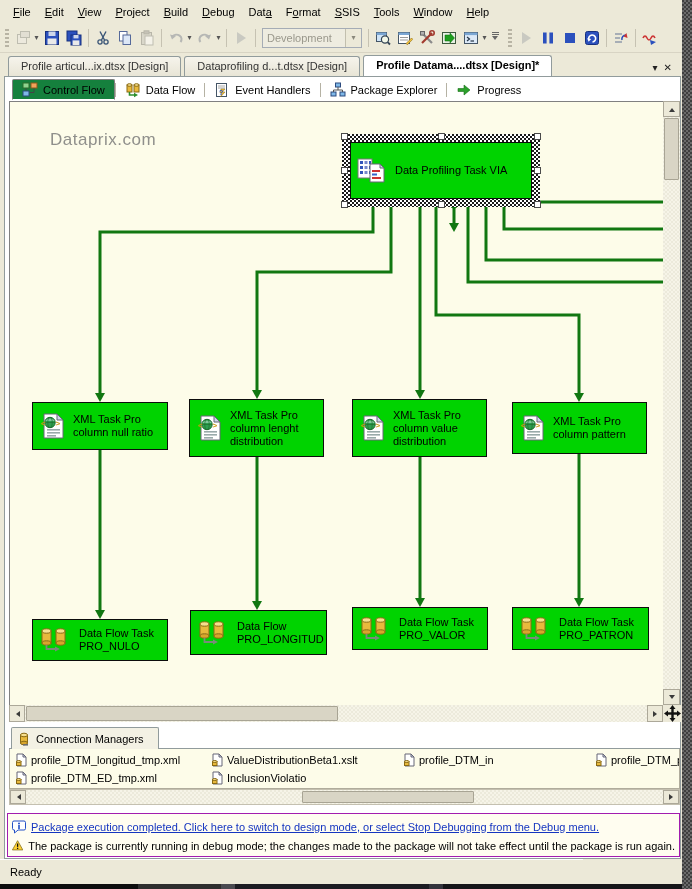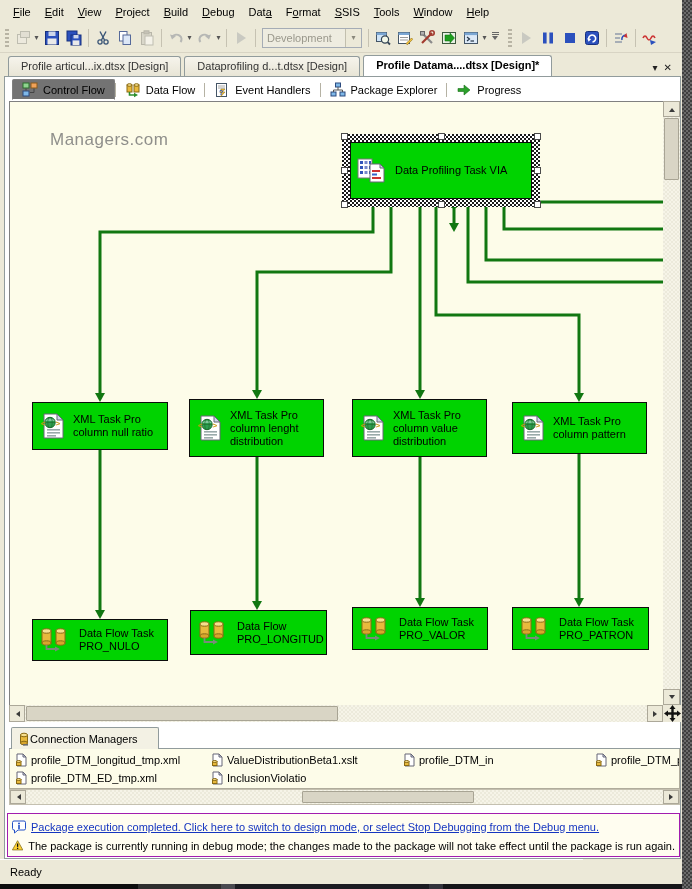--- a/index.html
+++ b/index.html
@@ -35,21 +35,21 @@
   .doc-tab.active { background:#fff; font-weight:bold; color:#000; height:21px; }
   #doctab-ctrls { margin-left:auto; display:flex; align-items:center; gap:6px; padding:0 10px 3px 0; color:#222; }
   #doctab-ctrls span { font-size:10px; cursor:default; }
 
   
   #docwin { left:4px; top:76px; width:677px; height:783px; background:#fff; border:1px solid #919b9c; }
 
   
   #destabs { left:1px; top:1px; width:674px; height:23px; background:#fff; display:flex; align-items:center; padding-left:6px; }
   .des-tab { display:flex; align-items:center; gap:5px; height:21px; padding:0 9px; white-space:nowrap; }
-  .des-tab.active { border:1px solid #7f7f7f; border-bottom-color:#fff; border-radius:2px 2px 0 0; background:#737373; }
+  .des-tab.active { border:1px solid #7f7f7f; border-bottom-color:#fff; border-radius:2px 2px 0 0; background:#15803d; }
   .des-sep { width:1px; height:14px; background:#b5b2a4; }
   .des-ico { width:16px; height:16px; display:inline-flex; }
 
   
   #canvas { left:4px; top:24px; width:654px; height:604px; background:#fdfce9; border-left:1px solid #808080; border-top:1px solid #808080; overflow:hidden; }
   #watermark { left:40px; top:28px; font-size:17px; color:#8f8f8b; letter-spacing:.5px; }
   #connsvg { left:0; top:0; }
 
   .task-node { position:absolute; background:#00d300; border:1px solid #0c0c0c; display:flex; align-items:center; padding-left:6px; gap:6px; }
   .task-node .lbl { white-space:pre-line; line-height:13px; color:#000; }
@@ -67,21 +67,21 @@
   .a-lf { border-right:4px solid #3a3a3a; margin-left:-2px; }
   .a-rt { border-left:4px solid #3a3a3a; margin-right:-2px; }
   .sb-thumb { background:#d9d5c5; border:1px solid #a8a494; border-radius:1px; }
 
   #vscroll { left:658px; top:24px; width:17px; height:604px; background:repeating-conic-gradient(#f6f4e8 0 25%,#eceadb 0 50%) 0 0/4px 4px; }
   #hscroll { left:4px; top:628px; width:654px; height:17px; background:repeating-conic-gradient(#f6f4e8 0 25%,#eceadb 0 50%) 0 0/4px 4px; }
   #pancorner { left:658px; top:628px; width:19px; height:17px; background:#ece9d8; display:flex; align-items:center; justify-content:center; }
 
   
   #connmgr { left:4px; top:650px; width:671px; height:80px; }
-  #cm-tab { left:2px; top:0; width:148px; height:22px; background:#f3f1e4; border:1px solid #919b9c; border-bottom:none; border-radius:2px 2px 0 0; display:flex; align-items:center; padding-left:6px; }
+  #cm-tab { left:2px; top:0; width:148px; height:22px; background:#f3f1e4; border:1px solid #919b9c; border-bottom:none; border-radius:2px 2px 0 0; display:flex; align-items:center; gap:6px; padding-left:6px; }
   #cm-line { left:0; top:21px; width:671px; height:1px; background:#919b9c; }
   #cm-list { left:0; top:22px; width:671px; height:40px; background:#fdfce9; border:1px solid #b0ac9c; border-top:none; display:grid; grid-template-columns:196px 192px 192px 1fr; grid-auto-rows:18px; padding:2px 0 0 6px; overflow:hidden; }
   .cm-item { display:flex; align-items:center; gap:4px; white-space:nowrap; overflow:hidden; }
   #cm-scroll { left:0; top:62px; width:671px; height:16px; background:repeating-conic-gradient(#f6f4e8 0 25%,#eceadb 0 50%) 0 0/4px 4px; border:1px solid #c4c0b0; }
 
   
   #messages { left:2px; top:736px; width:673px; height:44px; background:#fffdf0; border:1px solid #a21caf; padding:3px 4px; }
   .msg-row { display:flex; align-items:center; gap:5px; height:19px; white-space:nowrap; overflow:hidden; }
   .msg-link { color:#1535c0; text-decoration:underline; }
 
@@ -384,21 +384,21 @@
           <span class="des-ico">
             <svg width="16" height="16" viewBox="0 0 16 16">
               <polygon points="2,6.5 8,6.5 8,3 14,8 8,13 8,9.5 2,9.5" fill="#2ca02c" stroke="#176e17" stroke-width="0.6"></polygon>
             </svg>
           </span>
           <span>Progress</span>
         </span>
       </div>
 
     <div id="canvas" class="abs">
-      <div id="watermark" class="abs">Managers.com</div>
+      <div id="watermark" class="abs">Dataprix.com</div>
 
       <svg id="connsvg" class="abs" width="654" height="604">
         <g stroke="#117711" stroke-width="3" fill="none">
           <path d="M363 97 V130 H90 V291"></path>
           <path d="M381 97 V170 H247 V288"></path>
           <path d="M410 97 V288"></path>
           <path d="M426 97 V213 H569 V291"></path>
           <path d="M458 97 V180 H654"></path>
           <path d="M476 97 V158 H654"></path>
           <path d="M494 97 V127 H654"></path>

